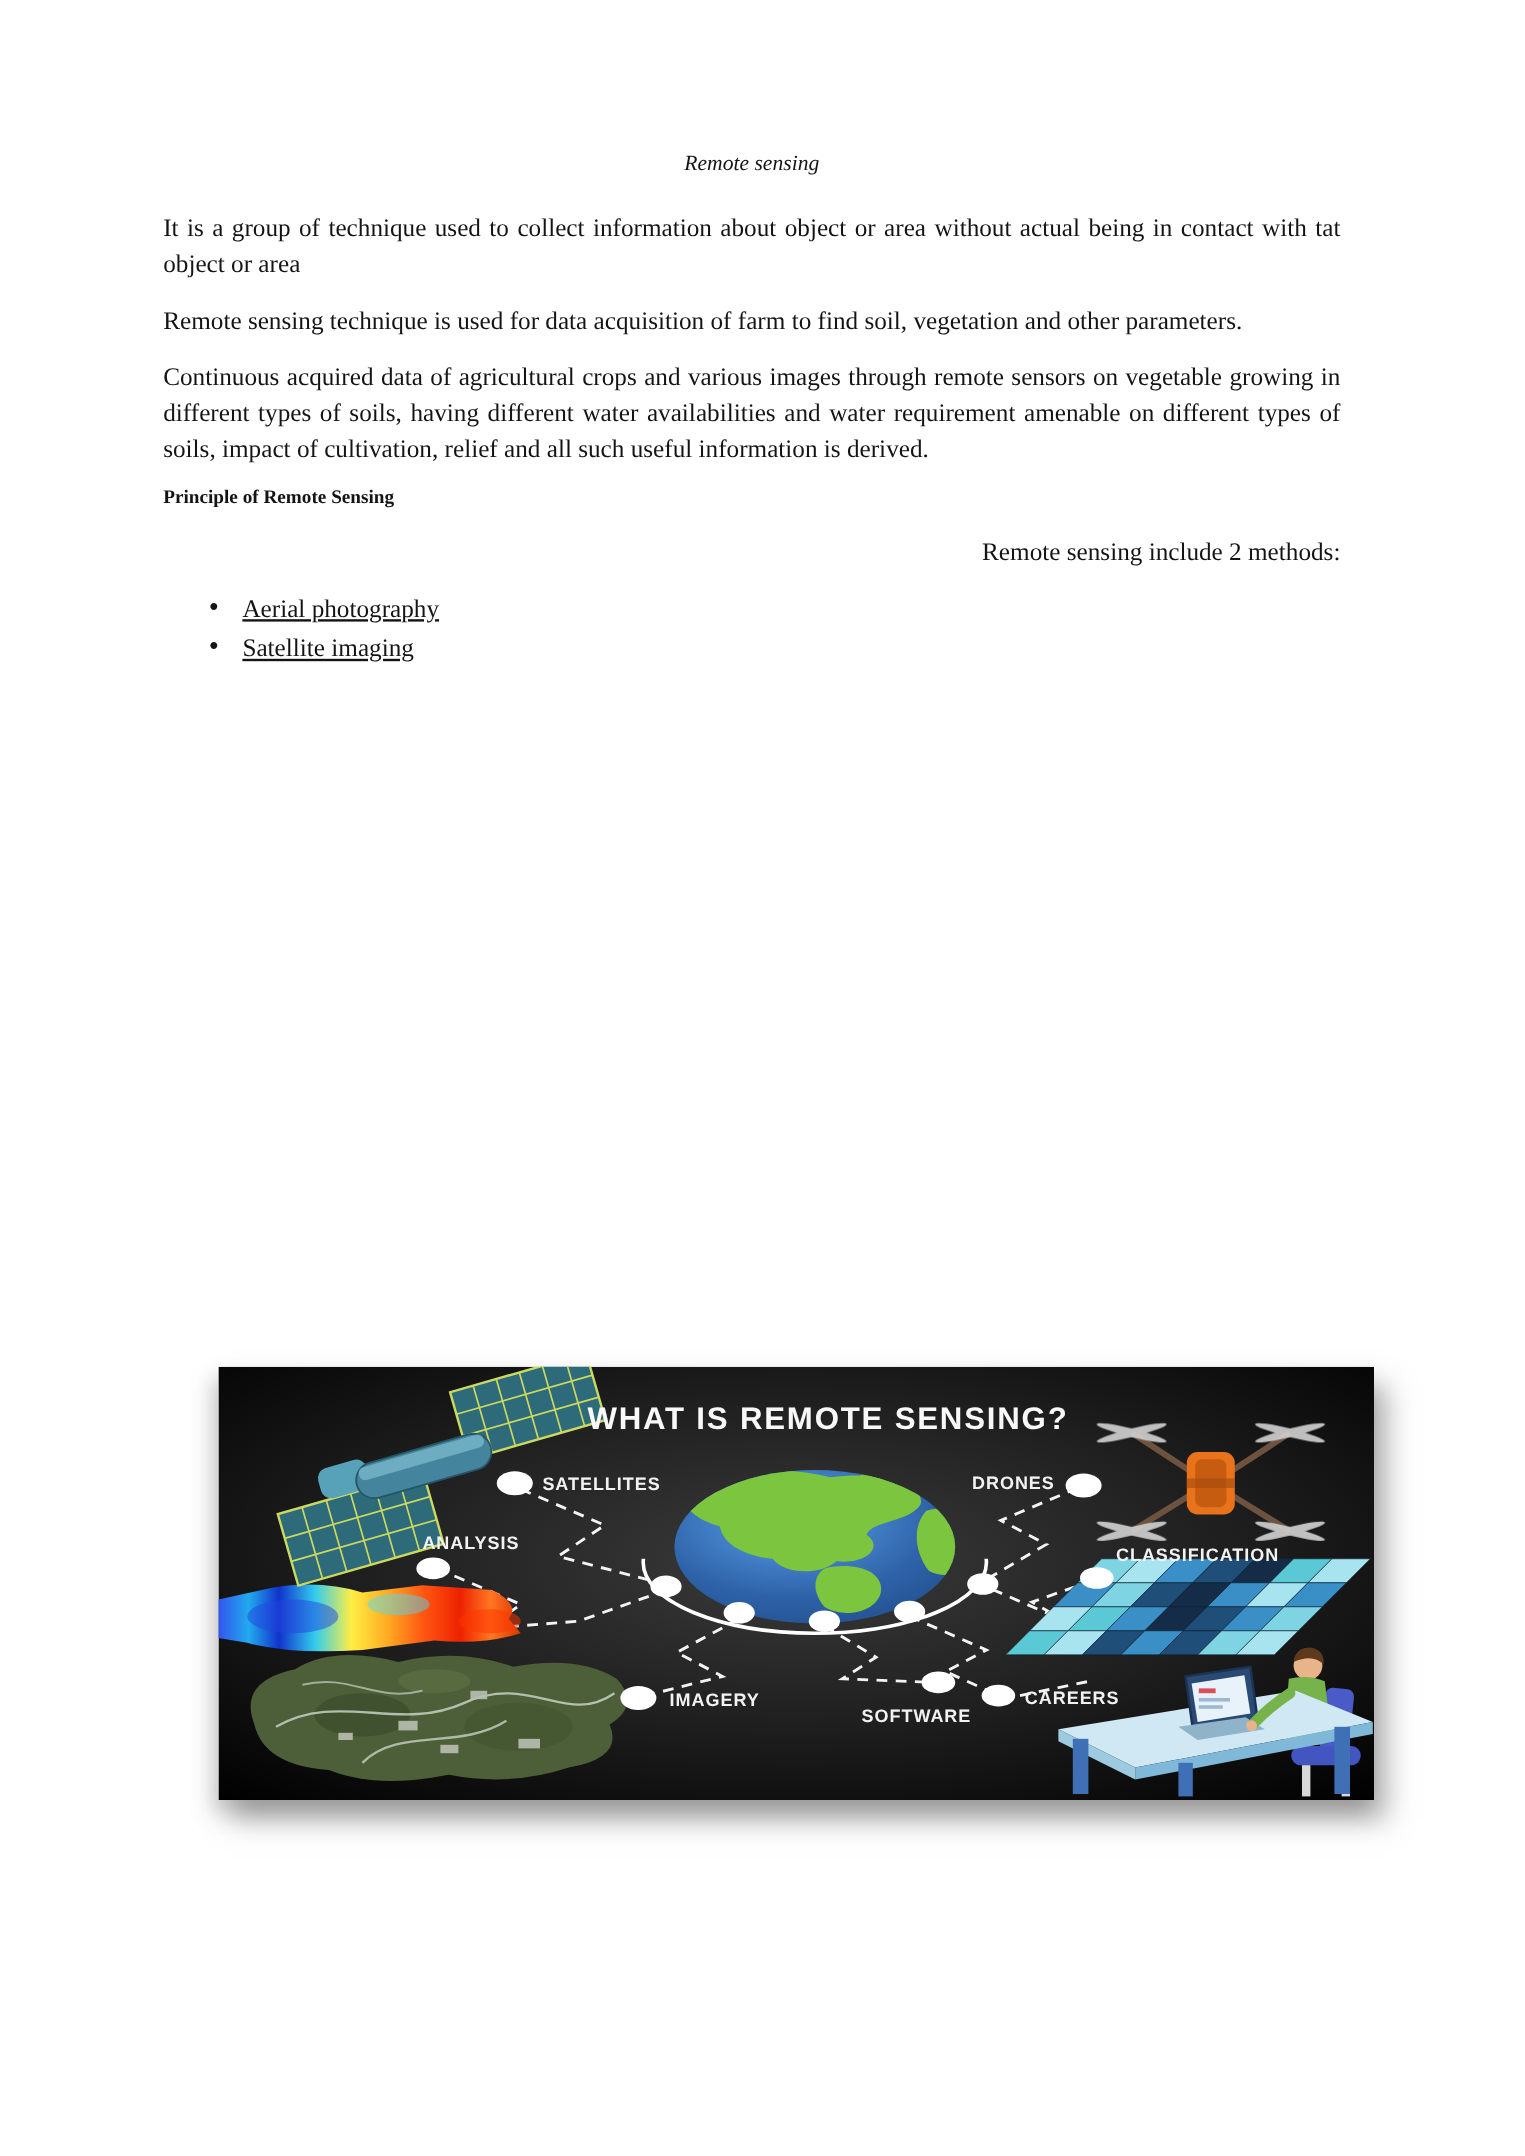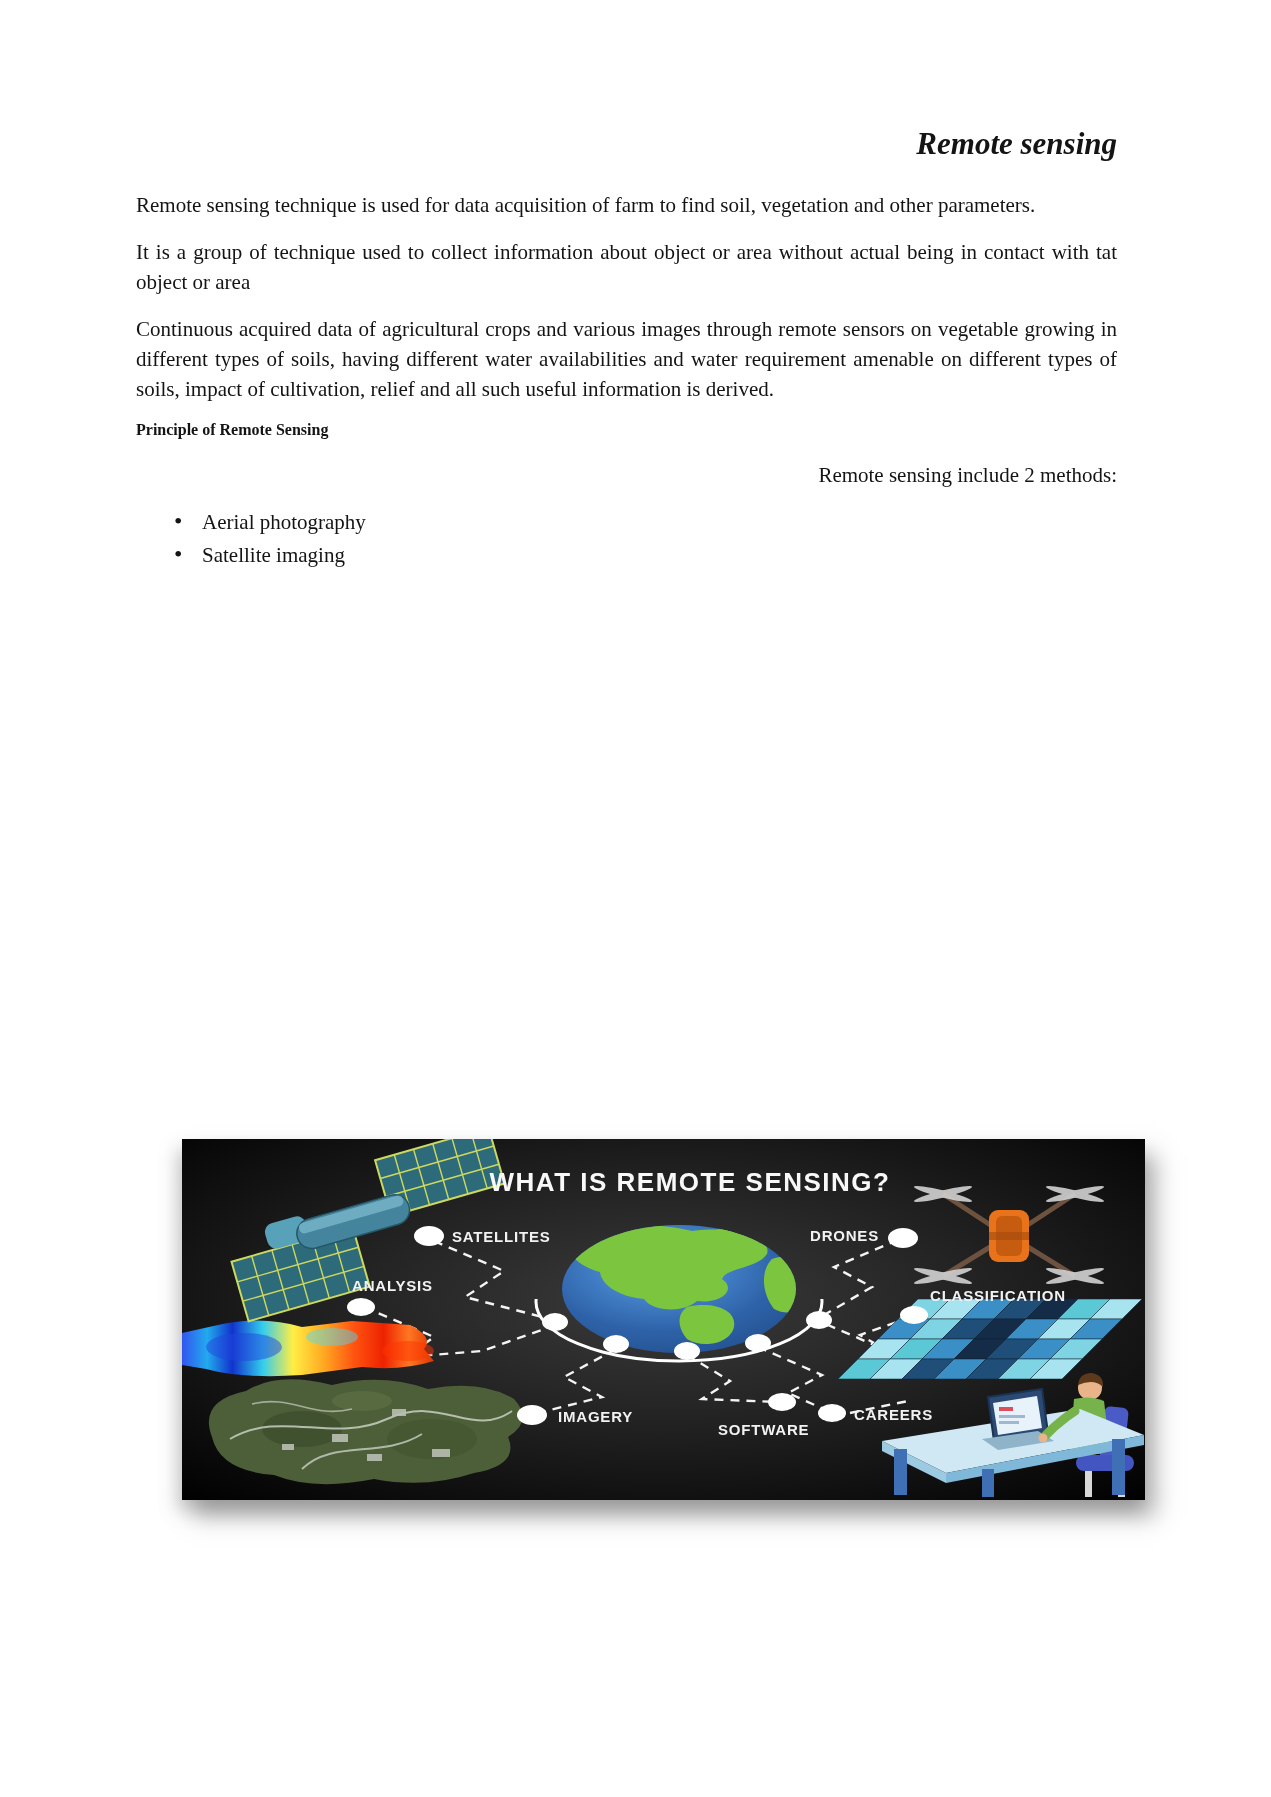--- a/index.html
+++ b/index.html
@@ -1,45 +1,45 @@
 <!DOCTYPE html>
 <html><head>
 <meta charset="utf-8">
 <style>
   html,body{margin:0;padding:0;background:#ffffff;}
   .page{position:relative;width:1271px;height:1797px;background:#ffffff;
         font-family:"Liberation Serif",serif;color:#141414;overflow:hidden;}
   .content{position:absolute;left:136px;top:126px;width:981px;}
-  .doc-title{font-size:31px;font-weight:bold;font-style:italic;text-align:right;margin:0 0 28px 0;}
+  .doc-title{font-size:18px;font-weight:normal;font-style:italic;text-align:center;margin:0 0 28px 0;}
   .para{font-size:21px;line-height:30px;text-align:justify;margin:0 0 17px 0;}
   .section-heading{font-size:16px;font-weight:bold;margin:8px 0 21px 0;}
   .intro{font-size:21px;line-height:30px;margin:0 0 16px 0;text-align:right;}
-  ul.methods{list-style:none;margin:14px 0 0 38px;padding:0;}
+  ul.methods{list-style:none;margin:14px 0 0 38px;padding:0;text-decoration:underline;}
   ul.methods li{position:relative;padding-left:28px;font-size:21px;line-height:33px;}
   ul.methods li::before{content:"\2022";position:absolute;left:0;top:-1px;font-size:24px;}
   .figure{position:absolute;left:182px;top:1139px;width:963px;height:361px;
           box-shadow:10px 16px 22px rgba(90,90,90,.5),-6px 10px 16px rgba(140,140,140,.35);}
   .figure svg{display:block;width:100%;height:100%;}
   .ig-title{font-family:"Liberation Sans",sans-serif;font-weight:bold;font-size:26px;
             letter-spacing:1.5px;fill:#f8f8f8;}
   .ig-label{font-family:"Liberation Sans",sans-serif;font-weight:bold;font-size:15px;
             letter-spacing:.8px;fill:#f2f2f2;}
   .dash{stroke:#ffffff;stroke-width:2.4;stroke-dasharray:9 7;fill:none;opacity:.95;}
   .dot{fill:#ffffff;}
   .g1{fill:#a8e4ef}.g2{fill:#5bc8d6}.g3{fill:#3a8fc7}.g4{fill:#1f4e79}.g5{fill:#142c47}.g6{fill:#7fd4e4}
   .gcell{stroke:#0d2438;stroke-width:.6;}
 </style>
 </head>
 <body>
 
 <div class="page">
   <div class="content">
     <h1 class="doc-title">Remote sensing</h1>
+    <p class="para">It is a group of technique used to collect information about object or area without actual being in contact with tat object or area</p>
     <p class="para">Remote sensing technique is used for data acquisition of farm to find soil, vegetation and other parameters.</p>
-    <p class="para">It is a group of technique used to collect information about object or area without actual being in contact with tat object or area</p>
     <p class="para">Continuous acquired data of agricultural crops and various images through remote sensors on vegetable growing in different types of soils, having different water availabilities and water requirement amenable on different types of soils, impact of cultivation, relief and all such useful information is derived.</p>
     <h2 class="section-heading">Principle of Remote Sensing</h2>
     <p class="intro">Remote sensing include 2 methods:</p>
     <ul class="methods">
       <li>Aerial photography</li>
       <li>Satellite imaging</li>
     </ul>
   </div>
 
   <div class="figure">

